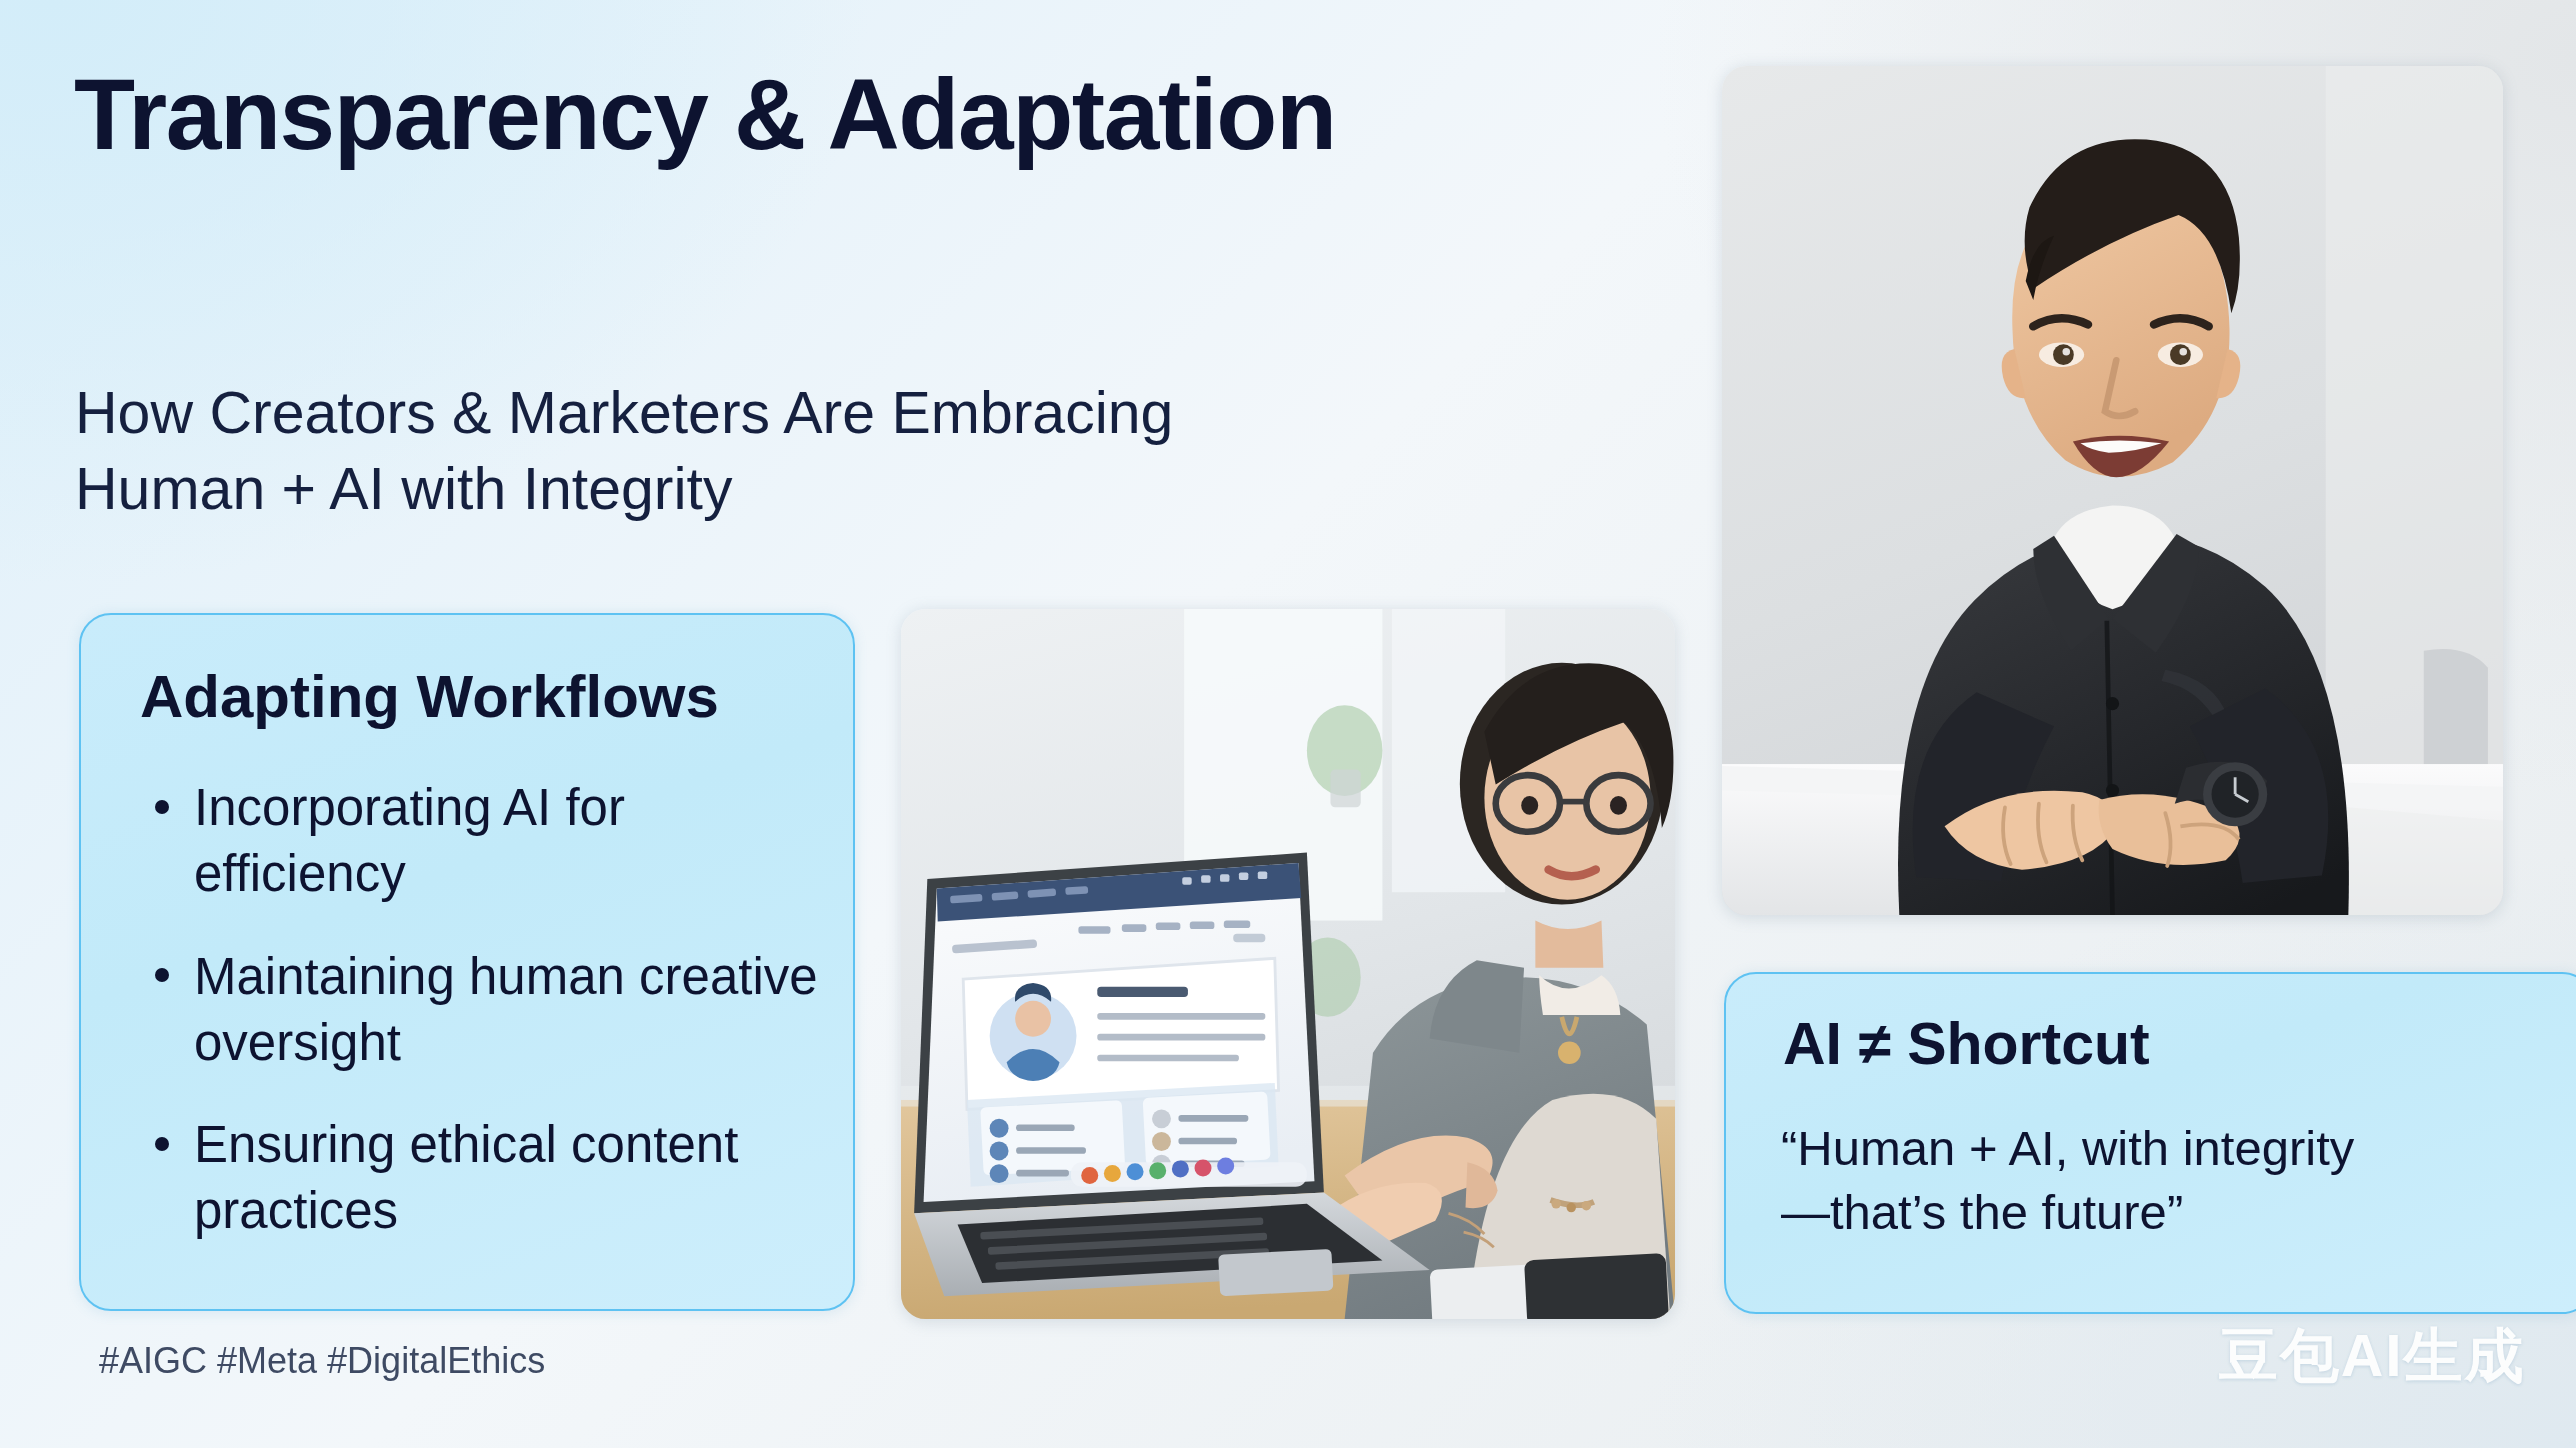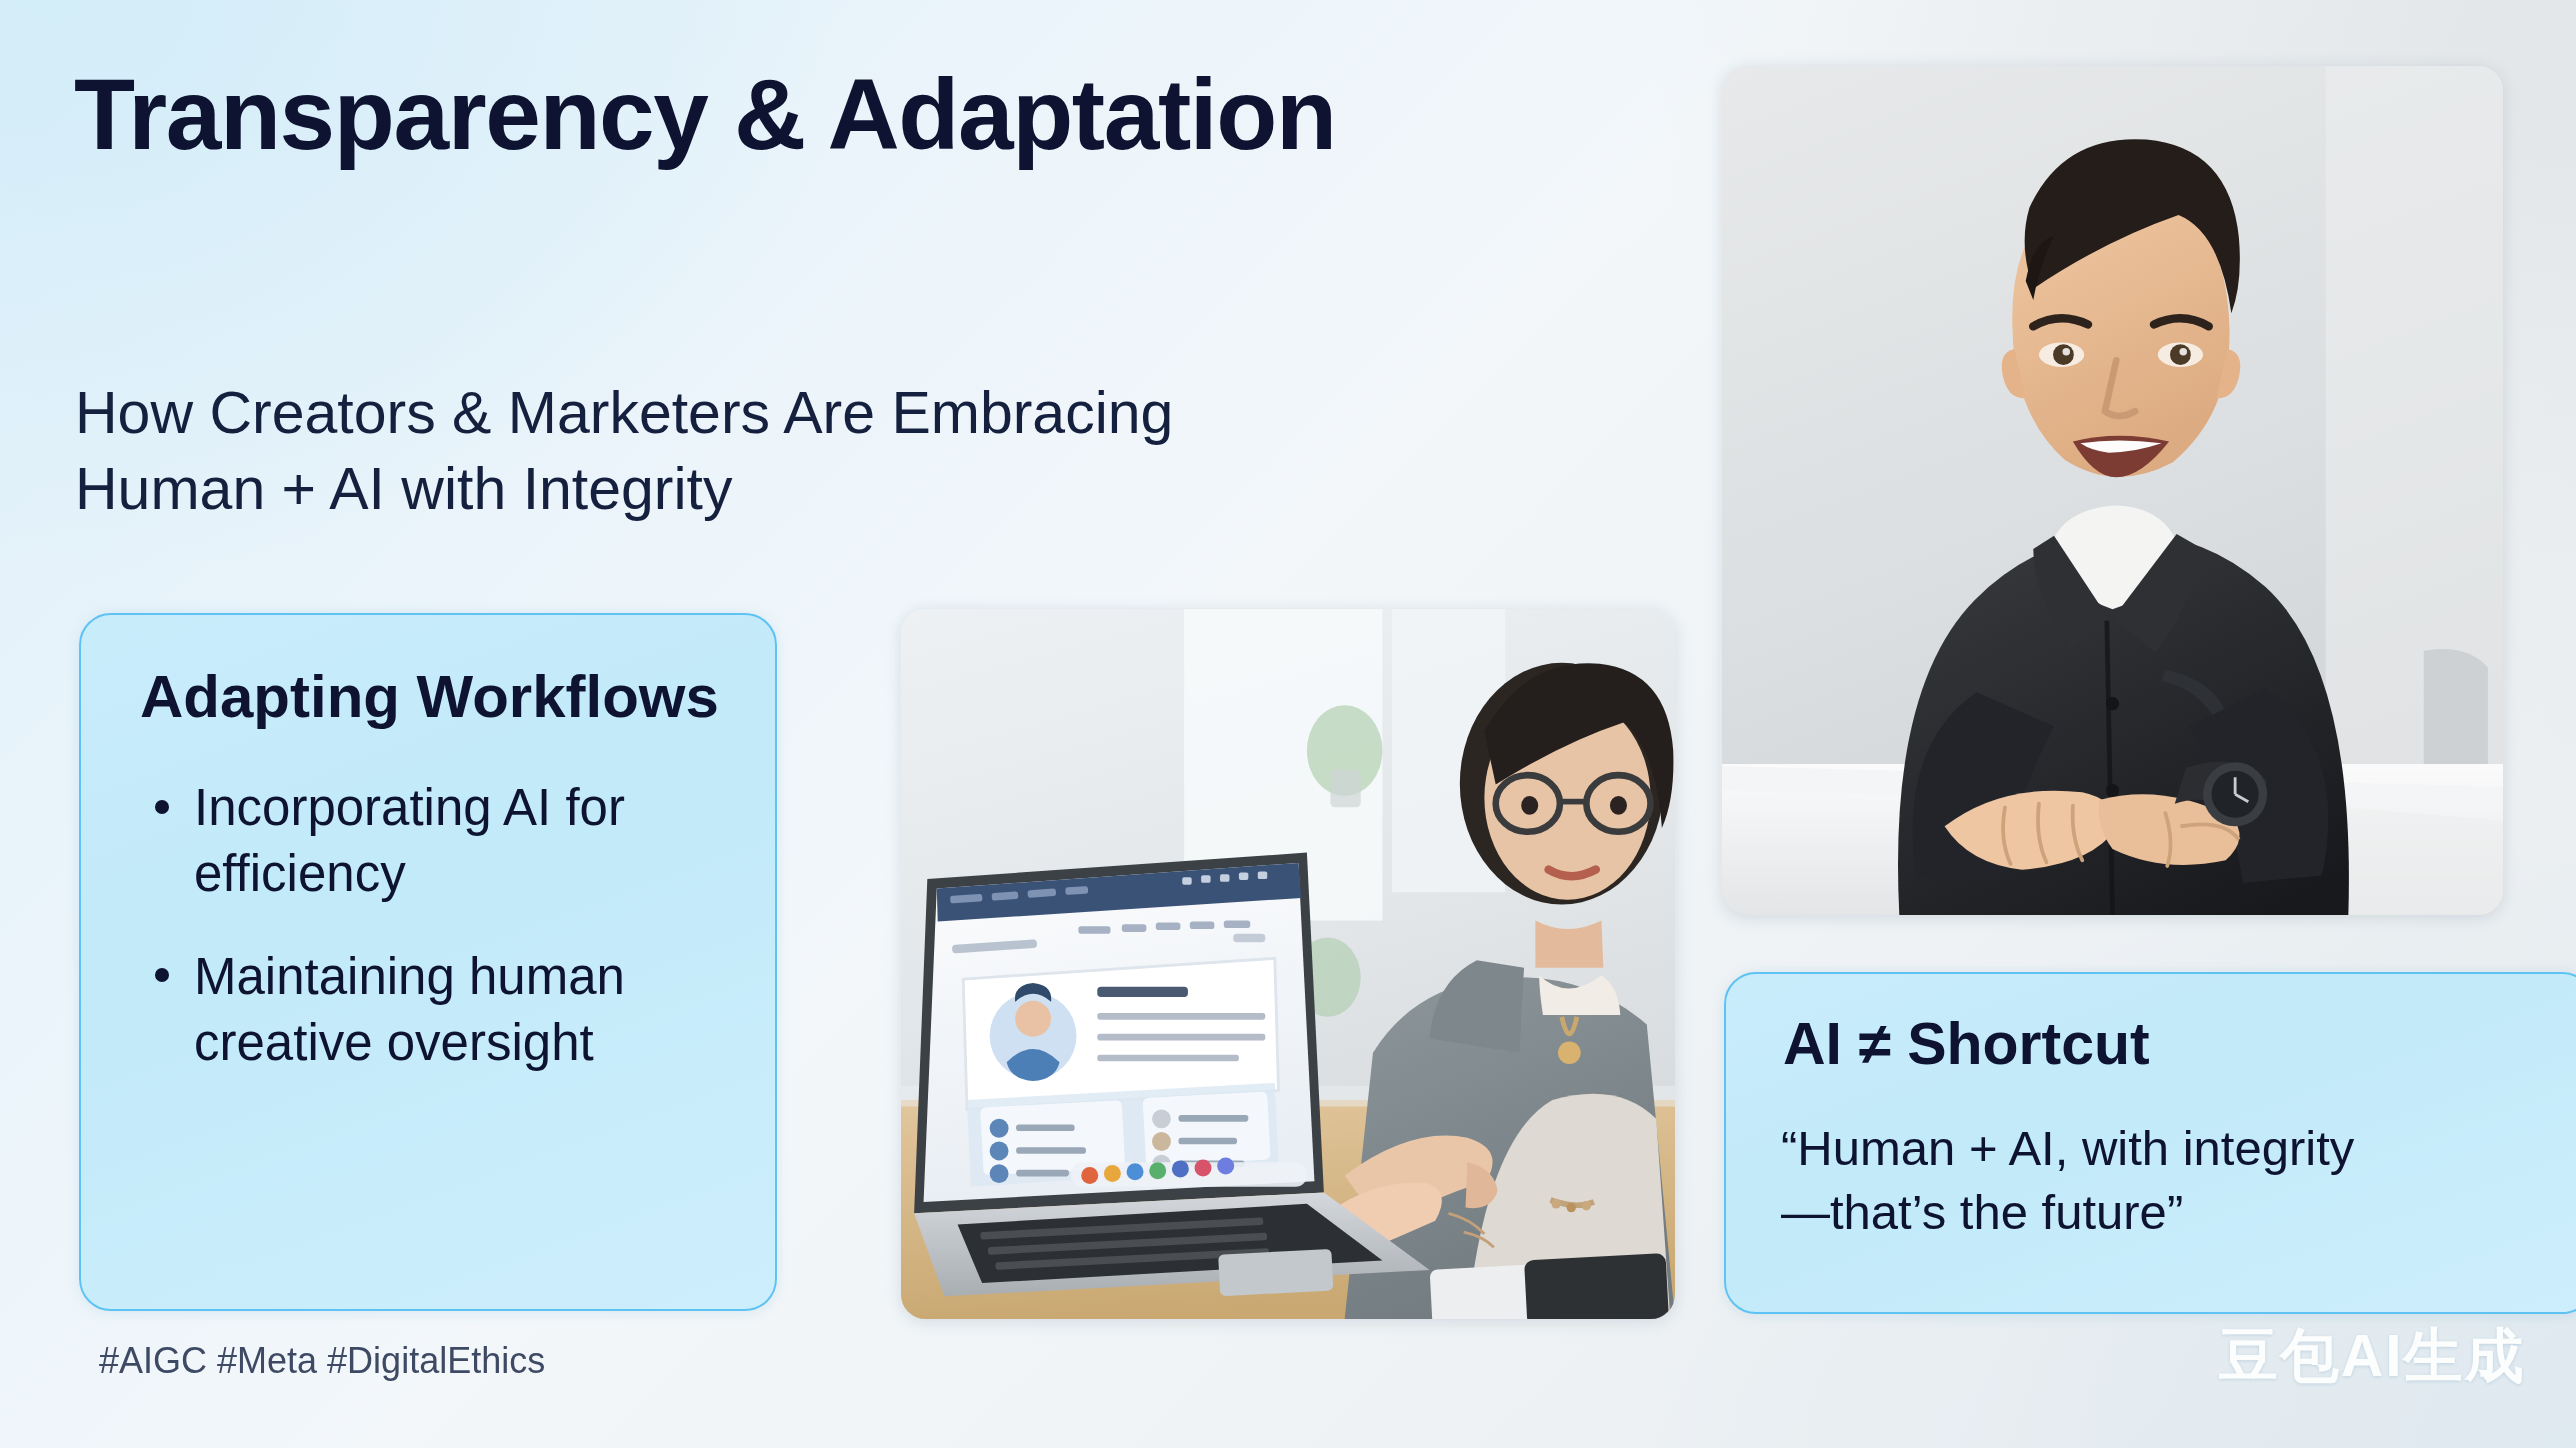--- a/index.html
+++ b/index.html
@@ -55,21 +55,21 @@
     border: 2.8px solid #5ec2f2;
     border-radius: 32px;
     background: linear-gradient(160deg, #c9ecfb 0%, #c2eaf9 40%, #cdeefc 100%);
     box-shadow: 0 1.9px 13.2px rgba(90,160,200,0.16);
     box-sizing: border-box;
   }
 
   #workflow-card {
     left: 79px;
     top: 613px;
-    width: 698px;
+    width: 776px;
     height: 698px;
   }
   #workflow-card .card-title {
     position: absolute;
     left: 59px;
     top: 47px;
     font-size: 60px;
     font-weight: 700;
     color: #0d1330;
     white-space: nowrap;
@@ -176,20 +176,21 @@
   <div class="subtitle">
     <span class="line">How Creators &amp; Marketers Are Embracing</span>
     <span class="line">Human + AI with Integrity</span>
   </div>
 
   <div class="card" id="workflow-card">
     <div class="card-title">Adapting Workflows</div>
     <ul class="bullets">
       <li>Incorporating AI for efficiency</li>
       <li>Maintaining human creative oversight</li>
+      <li>Ensuring ethical content practices</li>
     </ul>
   </div>
 
   <div class="photo" id="photo-laptop">
     <svg viewBox="0 0 820 752" preserveAspectRatio="xMidYMid slice">
       <defs>
         <linearGradient id="roomBg" x1="0" y1="0" x2="0.3" y2="1">
           <stop offset="0%" stop-color="#eef1f3"></stop>
           <stop offset="55%" stop-color="#e2e6e9"></stop>
           <stop offset="100%" stop-color="#d5d9dc"></stop>

